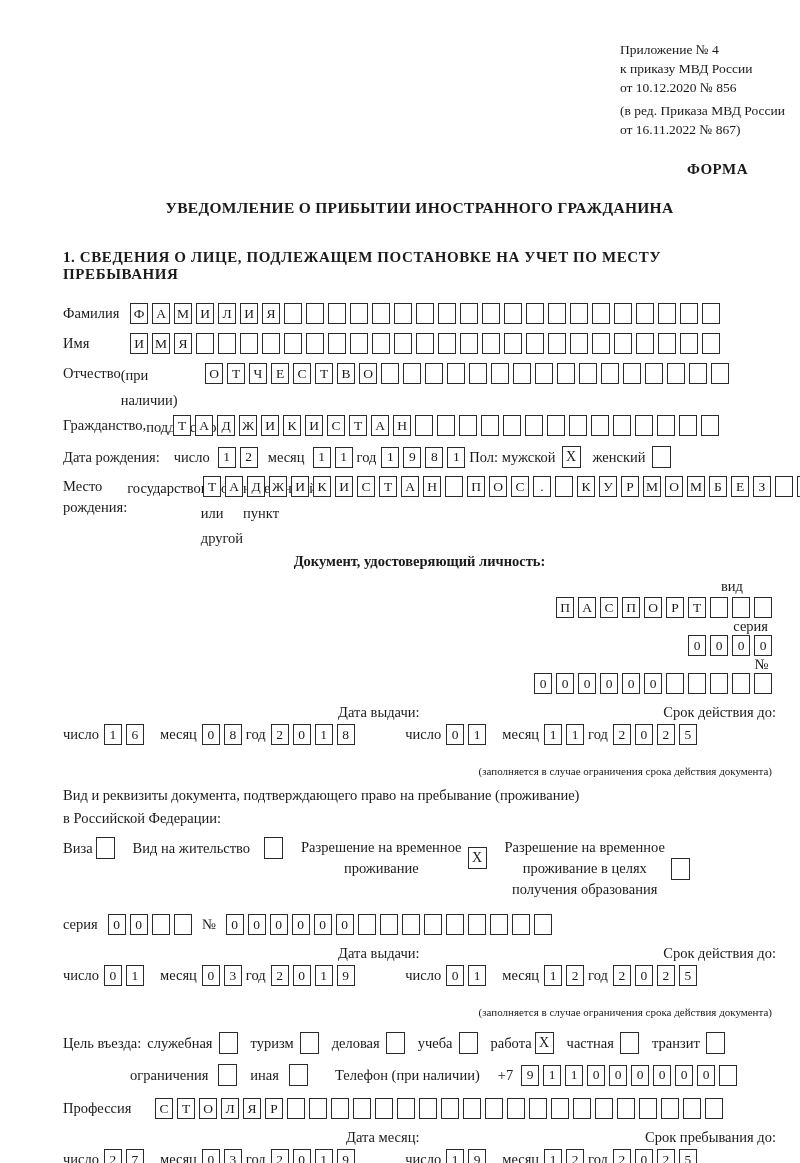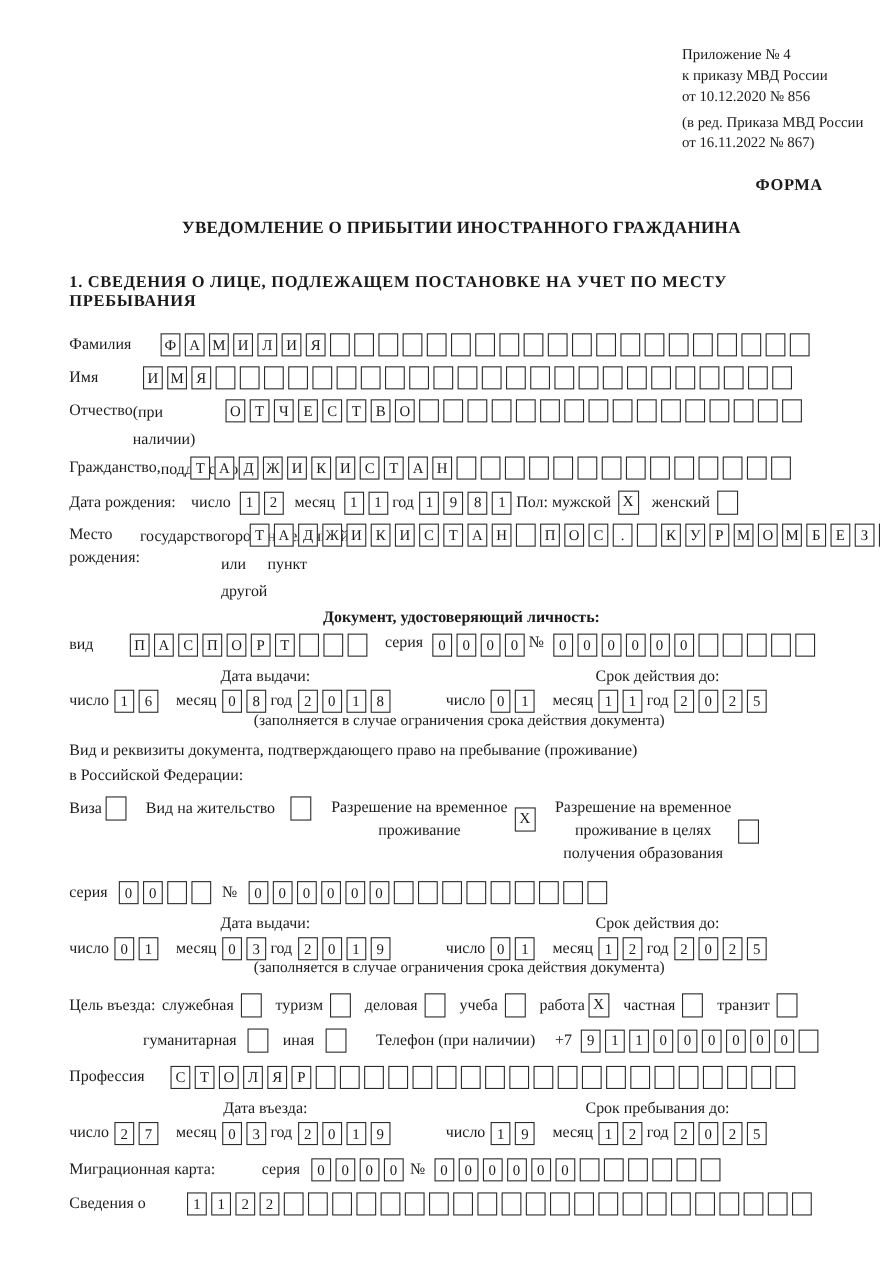--- a/index.html
+++ b/index.html
@@ -30,27 +30,27 @@
     font-size:14px;vertical-align:middle;margin-left:6px;background:#fff;
   }
   .w67{width:67px;} .w142{width:142px;} .w110{width:110px;} .w140{width:140px;}
   .w55{width:55px;} .w92{width:92px;} .w107{width:107px;}
   .sublabel{line-height:25px;}
   .stack{display:flex;flex-direction:row;}
   .boxrow{margin-bottom:7px;white-space:nowrap;}
   .center-bold{text-align:center;font-weight:bold;margin-top:10px;}
   .inline-gap{margin-left:14px;}
   .date-headers{display:flex;margin-top:10px;}
-  .date-headers .dh{width:50%;text-align:center;font-family:Liberation Serif, serif;}
+  .date-headers .dh{width:50%;text-align:right;font-family:Liberation Serif, serif;}
   .date-row{display:flex;margin-top:3px;}
   .date-group{display:flex;align-items:center;white-space:nowrap;}
   .date-group.left{width:48%;}
   .date-group .lbl{margin-right:5px;}
   .date-group .lbl2{margin-left:12px;margin-right:5px;}
-  .note-right{text-align:center;font-size:14px;margin-top:0;padding-right:4px;}
+  .note-right{text-align:right;font-size:11px;margin-top:20px;padding-right:4px;}
   .perm-row{display:flex;align-items:flex-start;margin-top:10px;}
   .perm-item{display:flex;align-items:center;margin-right:18px;}
   .perm-text{text-align:center;line-height:21px;}
   .purpose-row{display:flex;align-items:center;margin-top:14px;flex-wrap:nowrap;}
   .purpose-item{display:flex;align-items:center;margin-right:13px;white-space:nowrap;}
   .phone-row{display:flex;align-items:center;margin-top:10px;margin-left:67px;}
 </style>
 </head>
 <body>
 
@@ -66,21 +66,21 @@
   </div>
 
   <div class="forma">ФОРМА</div>
 
   <div class="title">
     <div>УВЕДОМЛЕНИЕ О ПРИБЫТИИ ИНОСТРАННОГО ГРАЖДАНИНА</div>
   </div>
 
   <div class="sec-head">1. СВЕДЕНИЯ О ЛИЦЕ, ПОДЛЕЖАЩЕМ ПОСТАНОВКЕ НА УЧЕТ ПО МЕСТУ ПРЕБЫВАНИЯ</div>
 
-  <div class="row" style="margin-top:20px;gap:16px;">
+  <div class="row" style="margin-top:20px;">
     <div class="row-label w67">Фамилия</div>
     <div class="boxes"><span class="cbox">Ф</span><span class="cbox">А</span><span class="cbox">М</span><span class="cbox">И</span><span class="cbox">Л</span><span class="cbox">И</span><span class="cbox">Я</span><span class="cbox"></span><span class="cbox"></span><span class="cbox"></span><span class="cbox"></span><span class="cbox"></span><span class="cbox"></span><span class="cbox"></span><span class="cbox"></span><span class="cbox"></span><span class="cbox"></span><span class="cbox"></span><span class="cbox"></span><span class="cbox"></span><span class="cbox"></span><span class="cbox"></span><span class="cbox"></span><span class="cbox"></span><span class="cbox"></span><span class="cbox"></span><span class="cbox"></span></div>
   </div>
 
   <div class="row">
     <div class="row-label w67">Имя</div>
     <div class="boxes"><span class="cbox">И</span><span class="cbox">М</span><span class="cbox">Я</span><span class="cbox"></span><span class="cbox"></span><span class="cbox"></span><span class="cbox"></span><span class="cbox"></span><span class="cbox"></span><span class="cbox"></span><span class="cbox"></span><span class="cbox"></span><span class="cbox"></span><span class="cbox"></span><span class="cbox"></span><span class="cbox"></span><span class="cbox"></span><span class="cbox"></span><span class="cbox"></span><span class="cbox"></span><span class="cbox"></span><span class="cbox"></span><span class="cbox"></span><span class="cbox"></span><span class="cbox"></span><span class="cbox"></span><span class="cbox"></span></div>
   </div>
 
   <div class="row">
@@ -106,37 +106,37 @@
     <span style="margin-left:6px;">месяц</span>
     <span class="boxes" style="margin-left:8px;"><span class="cbox">1</span><span class="cbox">1</span></span>
     <span>год</span>
     <span class="boxes" style="margin-left:5px;"><span class="cbox">1</span><span class="cbox">9</span><span class="cbox">8</span><span class="cbox">1</span></span>
     <span>Пол: мужской</span>
     <span class="ckbox">X</span>
     <span style="margin-left:12px;">женский</span>
     <span class="ckbox"></span>
   </div>
 
-  <div class="row" style="margin-top:8px;gap:24px;">
+  <div class="row" style="margin-top:8px;">
     <div class="row-label w140 stack">
       <span>Место рождения:</span>
       <span class="sublabel">государство</span>
       <span class="sublabel">город или другой</span>
       <span class="sublabel">населенный пункт</span>
     </div>
     <div class="stack">
       <div class="boxrow"><span class="cbox">Т</span><span class="cbox">А</span><span class="cbox">Д</span><span class="cbox">Ж</span><span class="cbox">И</span><span class="cbox">К</span><span class="cbox">И</span><span class="cbox">С</span><span class="cbox">Т</span><span class="cbox">А</span><span class="cbox">Н</span><span class="cbox"></span><span class="cbox">П</span><span class="cbox">О</span><span class="cbox">С</span><span class="cbox">.</span><span class="cbox"></span><span class="cbox">К</span><span class="cbox">У</span><span class="cbox">Р</span><span class="cbox">М</span><span class="cbox">О</span><span class="cbox">М</span><span class="cbox">Б</span></div>
       <div class="boxrow"><span class="cbox">Е</span><span class="cbox">З</span><span class="cbox"></span><span class="cbox"></span><span class="cbox"></span><span class="cbox"></span><span class="cbox"></span><span class="cbox"></span><span class="cbox"></span><span class="cbox"></span><span class="cbox"></span><span class="cbox"></span><span class="cbox"></span><span class="cbox"></span><span class="cbox"></span><span class="cbox"></span><span class="cbox"></span><span class="cbox"></span><span class="cbox"></span><span class="cbox"></span><span class="cbox"></span><span class="cbox"></span><span class="cbox"></span><span class="cbox"></span></div>
       <div class="boxrow"><span class="cbox"></span><span class="cbox"></span><span class="cbox"></span><span class="cbox"></span><span class="cbox"></span><span class="cbox"></span><span class="cbox"></span><span class="cbox"></span><span class="cbox"></span><span class="cbox"></span><span class="cbox"></span><span class="cbox"></span><span class="cbox"></span><span class="cbox"></span><span class="cbox"></span><span class="cbox"></span><span class="cbox"></span><span class="cbox"></span><span class="cbox"></span><span class="cbox"></span><span class="cbox"></span><span class="cbox"></span><span class="cbox"></span><span class="cbox"></span></div>
     </div>
   </div>
 
   <div class="center-bold" style="margin-top:2px;">Документ, удостоверяющий личность:</div>
 
-  <div class="row" style="align-items:flex-start;margin-top:6px;">
+  <div class="row" style="align-items:flex-end;margin-top:6px;flex-direction:column;">
     <div class="row-label w55">вид</div>
     <span class="boxes"><span class="cbox">П</span><span class="cbox">А</span><span class="cbox">С</span><span class="cbox">П</span><span class="cbox">О</span><span class="cbox">Р</span><span class="cbox">Т</span><span class="cbox"></span><span class="cbox"></span><span class="cbox"></span></span>
     <span style="margin-left:12px;margin-right:8px;">серия</span>
     <span class="boxes"><span class="cbox">0</span><span class="cbox">0</span><span class="cbox">0</span><span class="cbox">0</span></span>
     <span style="margin-right:8px;">№</span>
     <span class="boxes"><span class="cbox">0</span><span class="cbox">0</span><span class="cbox">0</span><span class="cbox">0</span><span class="cbox">0</span><span class="cbox">0</span><span class="cbox"></span><span class="cbox"></span><span class="cbox"></span><span class="cbox"></span><span class="cbox"></span></span>
   </div>
 
   <div class="date-headers">
     <span class="dh">Дата выдачи:</span>
@@ -249,39 +249,39 @@
       <span class="ckbox"></span>
     </div>
     <div class="purpose-item" style="margin-right:6px;">
       <span>транзит</span>
       <span class="ckbox"></span>
     </div>
   </div>
 
   <div class="phone-row">
     <div class="purpose-item">
-      <span>гуманитарная</span>
+      <span>ограничения</span>
       <span class="ckbox" style="margin-left:10px;"></span>
     </div>
     <div class="purpose-item">
       <span>иная</span>
       <span class="ckbox" style="margin-left:10px;"></span>
     </div>
     <span style="margin:0 18px 0 14px;">Телефон (при наличии)</span>
     <span style="margin-right:8px;">+7</span>
     <span class="boxes"><span class="cbox">9</span><span class="cbox">1</span><span class="cbox">1</span><span class="cbox">0</span><span class="cbox">0</span><span class="cbox">0</span><span class="cbox">0</span><span class="cbox">0</span><span class="cbox">0</span><span class="cbox"></span></span>
   </div>
 
   <div class="row" style="margin-top:12px;">
     <div class="row-label w92">Профессия</div>
     <div class="boxes"><span class="cbox">С</span><span class="cbox">Т</span><span class="cbox">О</span><span class="cbox">Л</span><span class="cbox">Я</span><span class="cbox">Р</span><span class="cbox"></span><span class="cbox"></span><span class="cbox"></span><span class="cbox"></span><span class="cbox"></span><span class="cbox"></span><span class="cbox"></span><span class="cbox"></span><span class="cbox"></span><span class="cbox"></span><span class="cbox"></span><span class="cbox"></span><span class="cbox"></span><span class="cbox"></span><span class="cbox"></span><span class="cbox"></span><span class="cbox"></span><span class="cbox"></span><span class="cbox"></span><span class="cbox"></span></div>
   </div>
 
   <div class="date-headers">
-    <span class="dh">Дата въезда:</span>
+    <span class="dh">Дата месяц:</span>
     <span class="dh">Срок пребывания до:</span>
   </div>
   <div class="date-row">
     <div class="date-group left">
       <span class="lbl">число</span>
       <span class="boxes"><span class="cbox">2</span><span class="cbox">7</span></span>
       <span class="lbl2">месяц</span>
       <span class="boxes"><span class="cbox">0</span><span class="cbox">3</span></span>
       <span class="lbl">год</span>
       <span class="boxes"><span class="cbox">2</span><span class="cbox">0</span><span class="cbox">1</span><span class="cbox">9</span></span>

